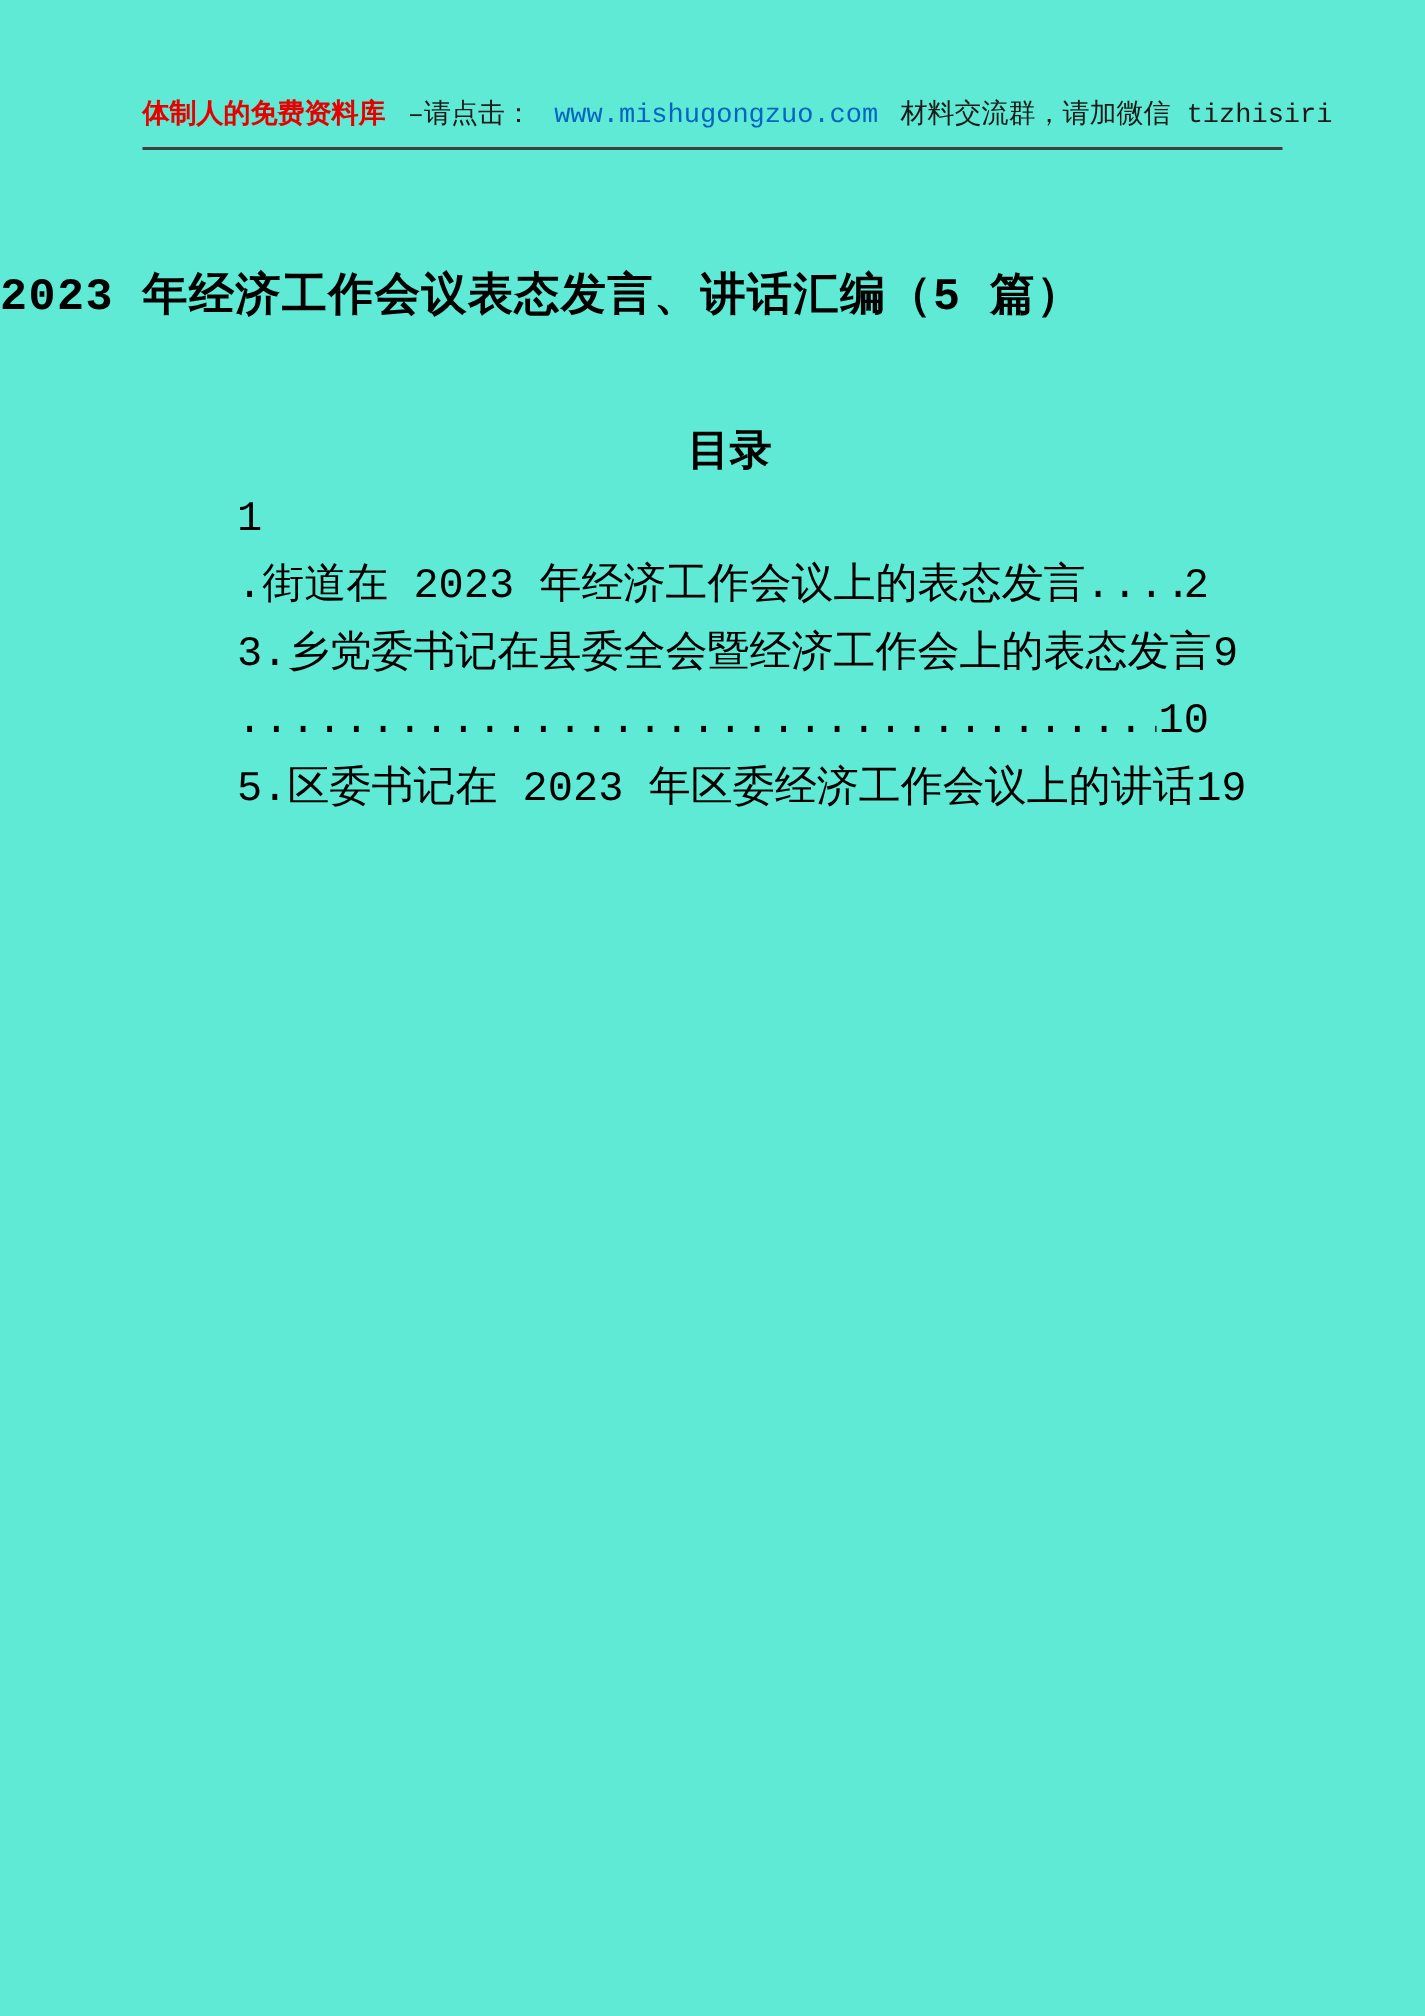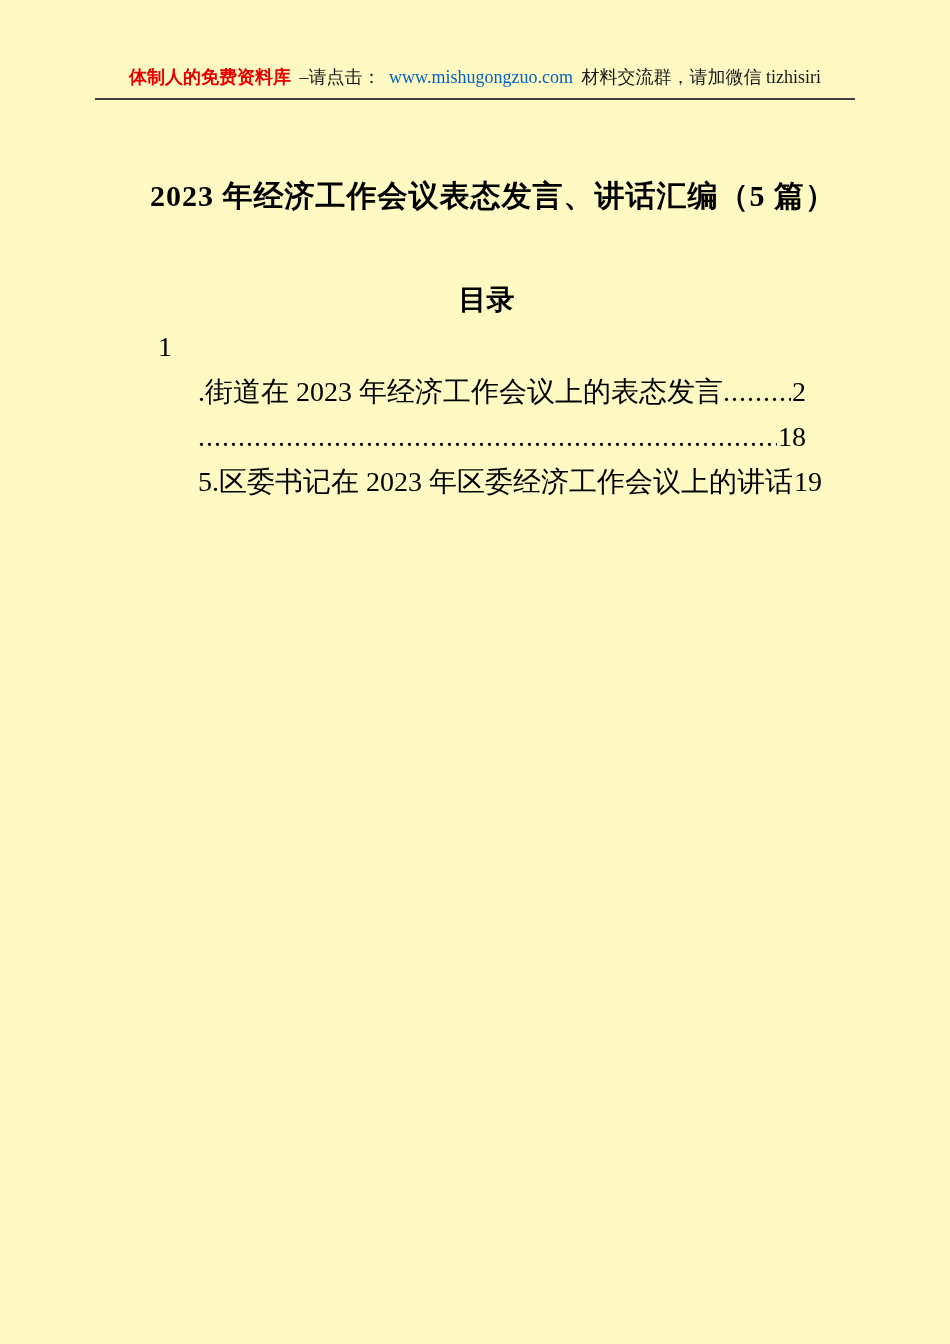--- a/index.html
+++ b/index.html
@@ -1,21 +1,21 @@
 <!DOCTYPE html>
 <html><head>
 <meta charset="utf-8">
 <style>
   html, body { margin: 0; padding: 0; background: #ffffff; }
   .page {
     position: relative;
     width: 950px;
     height: 1344px;
-    background: #fef9c3;
-    font-family: Liberation Serif, serif;
+    background: #5eead4;
+    font-family: Liberation Mono, monospace;
     color: #000000;
     overflow: hidden;
   }
   .promo-header {
     position: absolute;
     left: 95px;
     right: 95px;
     top: 60px;
     text-align: center;
     font-size: 18px;
@@ -26,25 +26,23 @@
   }
   .promo-brand { color: #e60000; font-weight: 700; }
   .promo-dash { color: #1a1a1a; margin-left: 4px; }
   .promo-link { color: #0563c1; margin: 0 4px; cursor: pointer; text-decoration: none; }
   .promo-suffix { color: #1a1a1a; }
   .doc-title {
     position: absolute;
     top: 176px;
     left: 0;
     right: 0;
-    text-align: center;
     font-size: 30px;
     font-weight: 700;
     letter-spacing: 1px;
-    padding-left: 36px;
   }
   .toc-heading {
     position: absolute;
     top: 281px;
     left: 0;
     right: 0;
     text-align: center;
     font-size: 28px;
     font-weight: 700;
     padding-left: 23px;
@@ -59,21 +57,20 @@
   .toc-num-line {
     height: 45px;
     line-height: 45px;
   }
   .toc-row {
     display: flex;
     align-items: center;
     height: 45px;
     line-height: 45px;
     cursor: pointer;
-    margin-left: 40px;
   }
   .toc-title {
     flex: 0 0 auto;
     white-space: nowrap;
   }
   .toc-leader {
     flex: 1 1 auto;
     min-width: 0;
     overflow: hidden;
     white-space: nowrap;
@@ -104,24 +101,29 @@
 
     <div class="toc-num-line">1</div>
 
     <div class="toc-row">
       <span class="toc-title">.街道在 2023 年经济工作会议上的表态发言</span>
       <span class="toc-leader">................................................................................................................................................................................</span>
       <span class="toc-page">2</span>
     </div>
 
 
+    <div class="toc-row">
+      <span class="toc-title">3.乡党委书记在县委全会暨经济工作会上的表态发言</span>
+      <span class="toc-leader">................................................................................................................................................................................</span>
+      <span class="toc-page">9</span>
+    </div>
 
     <div class="toc-row">
       <span class="toc-leader">................................................................................................................................................................................</span>
-      <span class="toc-page">18</span>
+      <span class="toc-page">10</span>
     </div>
 
     <div class="toc-row">
       <span class="toc-title">5.区委书记在 2023 年区委经济工作会议上的讲话</span>
       <span class="toc-leader">................................................................................................................................................................................</span>
       <span class="toc-page">19</span>
     </div>
 
   </div>
 

